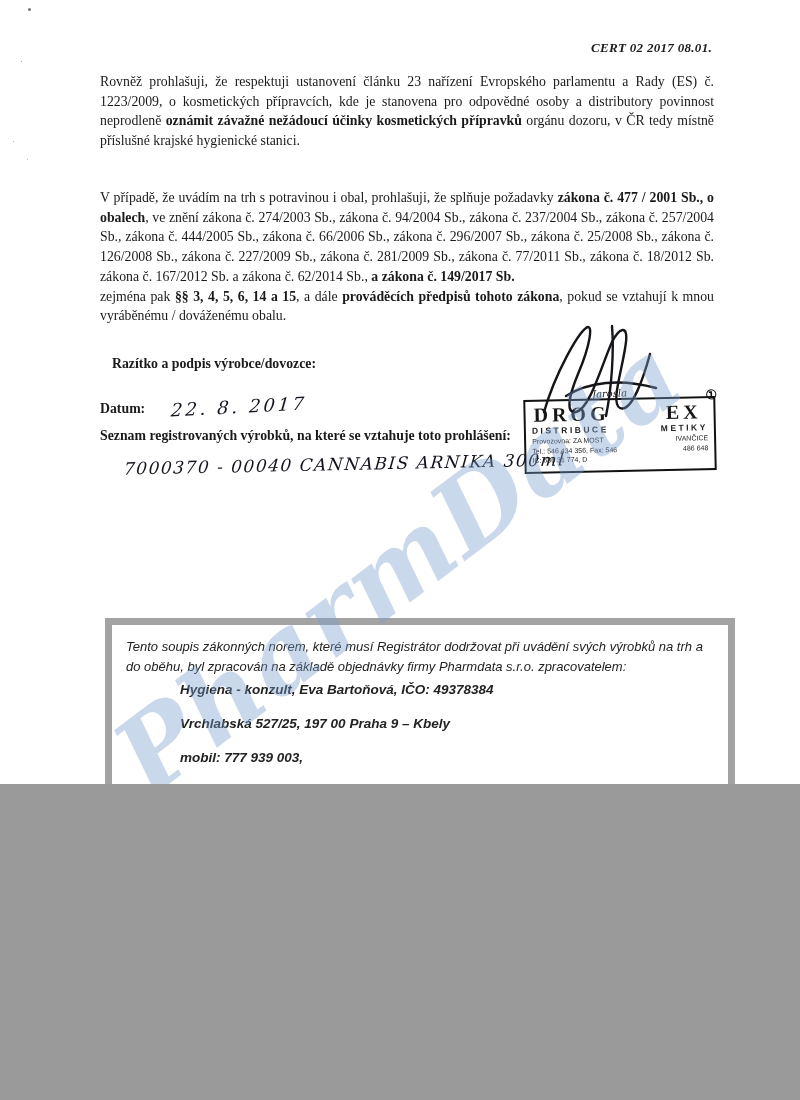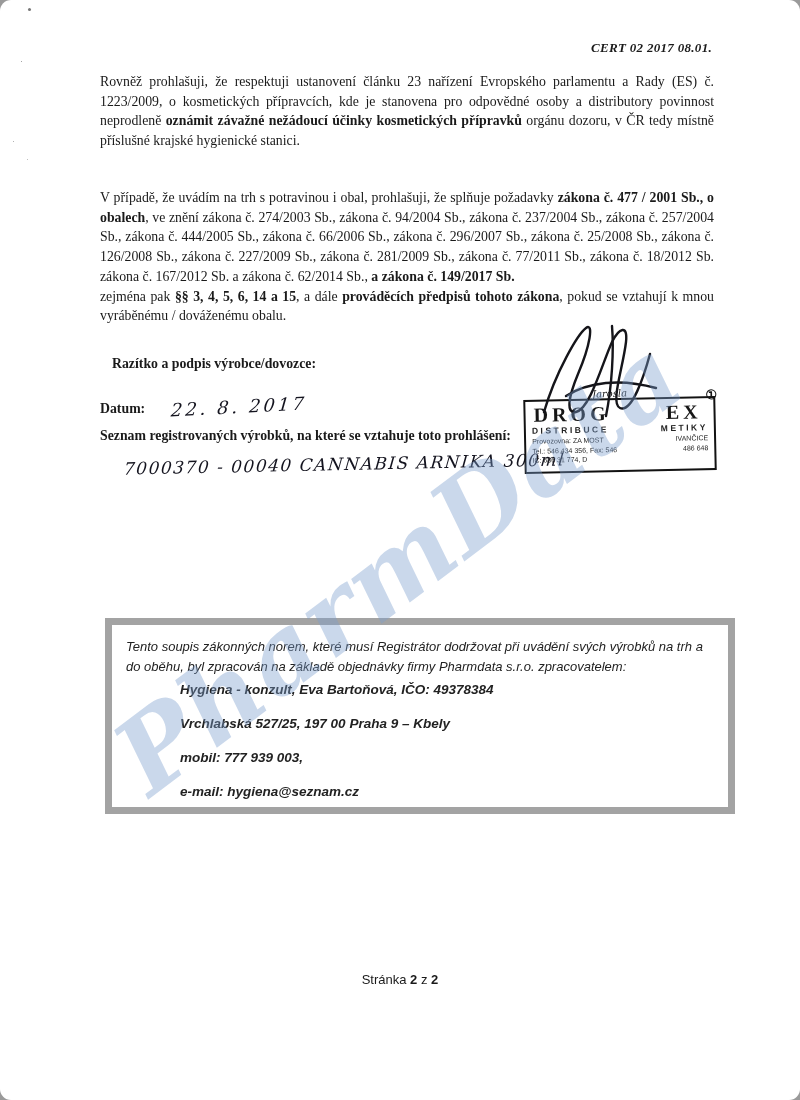--- a/index.html
+++ b/index.html
@@ -1,24 +1,23 @@
 <!DOCTYPE html>
 <html><head>
 <meta charset="utf-8">
 <style>
   html,body { margin:0; padding:0; background:#9a9a9a; }
   .page {
     position: relative;
-    width: 800px; height: 1100px;
+    width: 800px; height: 784px;
     margin: 0 auto;
     background: #ffffff;
     font-family: "Liberation Serif", serif;
     color: #1a1a1a;
     overflow: hidden;
-    border-radius: 11px;
   }
   .b { font-weight: bold; }
 
   .specks {
     position:absolute; left:28px; top:8px; width:3px; height:3px;
     background:#777; border-radius:50%;
     box-shadow: -8px 52px 0 -1px #888, -16px 132px 0 -1px #999, -2px 150px 0 -1px #aaa, 2px 30px 0 -1.5px #9a9a9a;
   }
 
   .doc-code {

